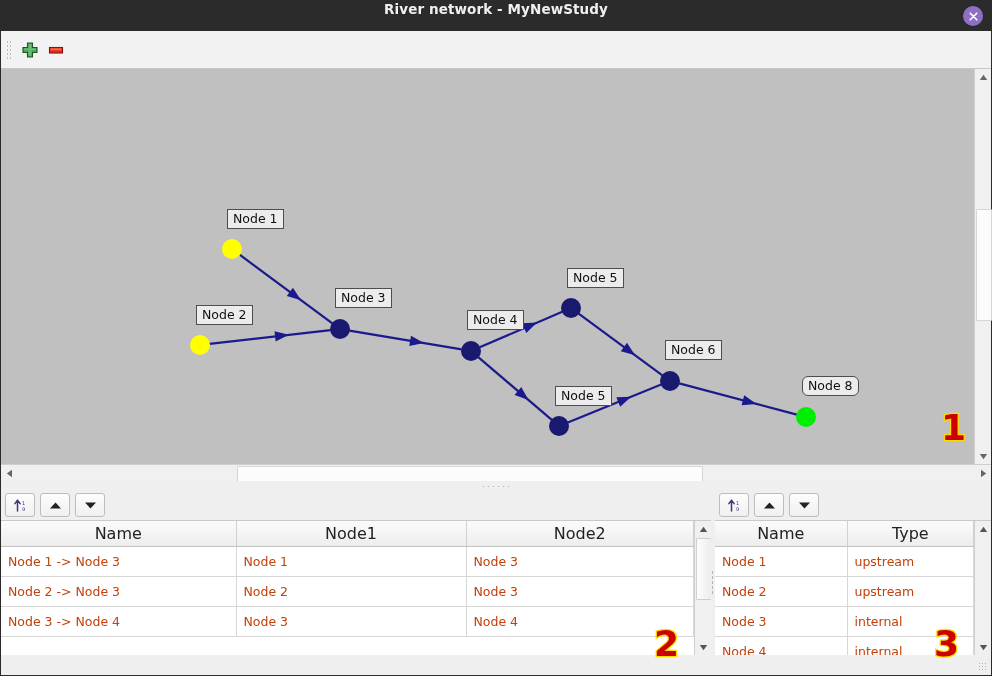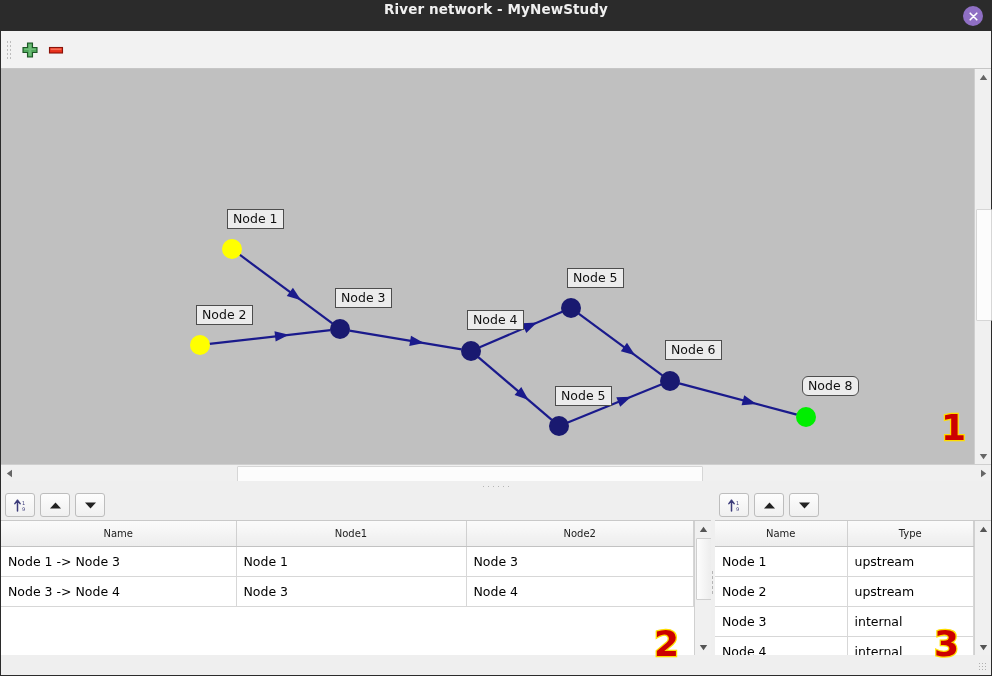--- a/index.html
+++ b/index.html
@@ -212,32 +212,32 @@
   .table-scrollwrap { flex: 1 1 auto; min-width: 0; overflow: hidden; }
   table.grid {
     border-collapse: collapse;
     width: 100%;
     table-layout: fixed;
   }
   table.grid th {
     background: linear-gradient(#fbfbfb, #ededed);
     border-right: 1px solid #d0d0d0;
     border-bottom: 1px solid #c2c2c2;
-    font-size: 10px;
+    font-size: 16px;
     font-weight: normal;
     color: #222;
     height: 25px;
     text-align: center;
     padding: 0;
   }
   table.grid td {
     border-right: 1px solid #d7d7d7;
     border-bottom: 1px solid #d7d7d7;
     font-size: 12.5px;
-    color: #000000;
+    color: #c2410c;
     height: 29px;
     padding: 0 0 0 7px;
     background: #ffffff;
     white-space: nowrap;
     overflow: hidden;
     text-overflow: ellipsis;
   }
   .pane-footer {
     height: 20px; flex: 0 0 auto;
     background: #efefef;
@@ -407,20 +407,25 @@
                   <th>Node2</th>
                 </tr>
               </thead>
             <tbody id="links-body">
                 <tr>
                   <td>Node 1 -&gt; Node 3</td>
                   <td>Node 1</td>
                   <td>Node 3</td>
                 </tr>
                 <tr>
+                  <td>Node 2 -&gt; Node 3</td>
+                  <td>Node 2</td>
+                  <td>Node 3</td>
+                </tr>
+                <tr>
                   <td>Node 3 -&gt; Node 4</td>
                   <td>Node 3</td>
                   <td>Node 4</td>
                 </tr>
               </tbody>
           </table>
         </div>
         <div class="tbl-vscroll">
           <div class="arr up">
             <svg width="9" height="7" viewBox="0 0 9 7">

